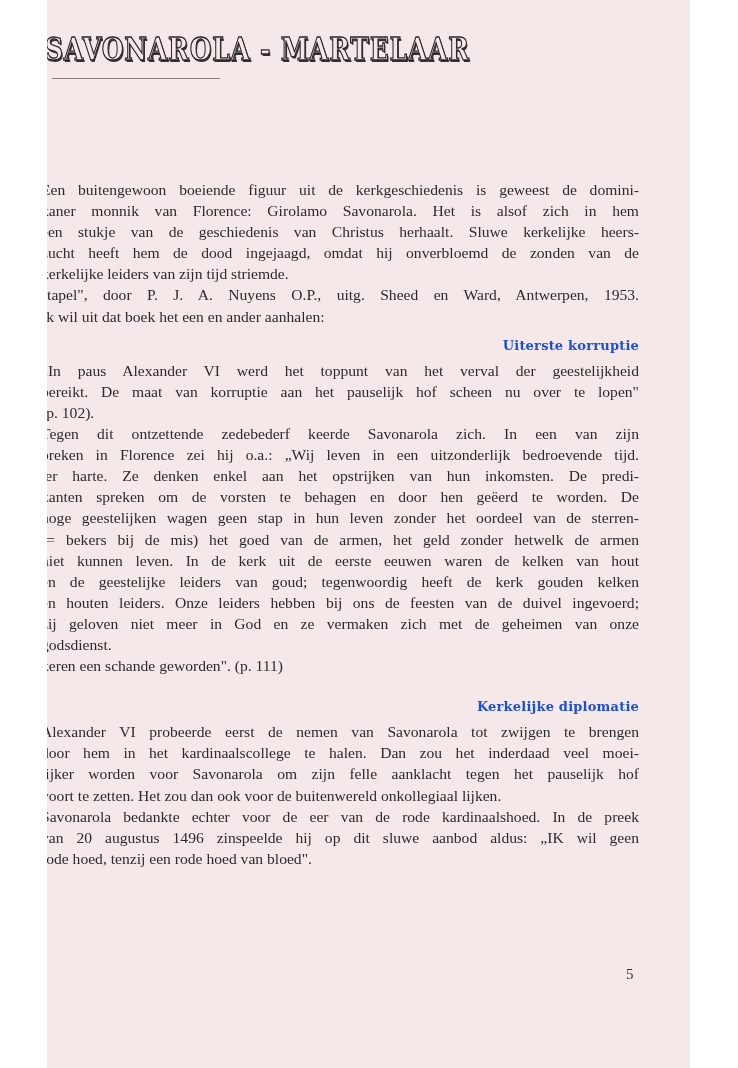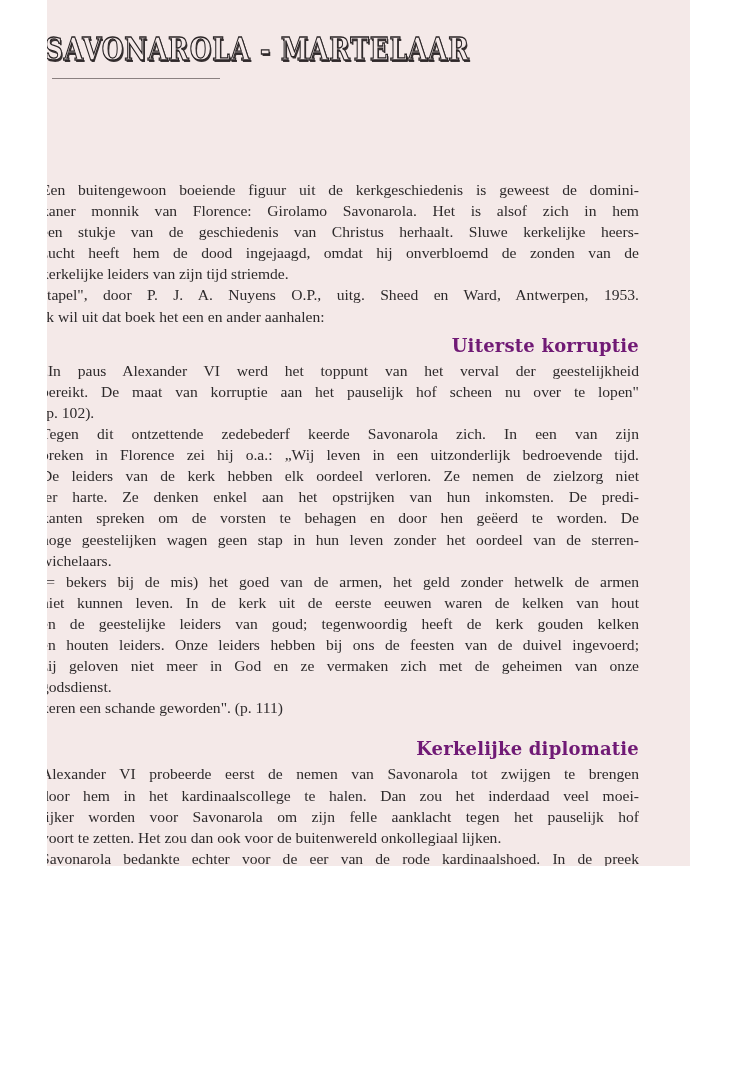--- a/index.html
+++ b/index.html
@@ -1,18 +1,18 @@
 <!DOCTYPE html>
 <html><head>
 <meta charset="utf-8">
 <style>
   html, body { margin: 0; padding: 0; background: #ffffff; }
   body { width: 738px; height: 1068px; position: relative; overflow: hidden; }
   .paper {
-    position: absolute; left: 47px; top: 0; width: 643px; height: 866px;
+    position: absolute; left: 47px; top: 0; width: 643px; height: 1068px;
     background: #f4e9e8; overflow: hidden;
   }
   .title {
     position: absolute; left: -2px; top: 30px;
     font-family: "DejaVu Serif", serif; font-size: 32px; letter-spacing: 1px;
     color: #f4e9e8; -webkit-text-stroke: 1.3px #2a2526;
     text-shadow: 1.5px 1.5px 0 #3a3334;
     white-space: nowrap; transform: scaleX(0.78); transform-origin: left top;
     font-weight: bold;
   }
@@ -22,21 +22,21 @@
   }
   .body {
     position: absolute; left: -6px; top: 179px; width: 598px;
     font-family: "Liberation Serif", serif; font-size: 15.6px; line-height: 21.1px;
     color: #2d2a2b; text-align: justify;
   }
   .line { display: block; white-space: nowrap; text-align-last: justify; }
   .line.last { text-align-last: left; }
   .heading {
     display: block; text-align: right; font-family: "DejaVu Serif", serif;
-    font-weight: bold; font-size: 18px; color: #701a75; letter-spacing: 0.2px;
+    font-weight: bold; font-size: 13px; color: #1d4ed8; letter-spacing: 0.2px;
   }
   .h1 { margin-top: 8px; margin-bottom: 4px; }
   .h2 { margin-top: 20px; margin-bottom: 4px; }
   .page-number {
     position: absolute; left: 579px; top: 966px;
     font-family: "Liberation Serif", serif; font-size: 15px; color: #3a3536;
   }
 </style>
 </head>
 <body>
@@ -61,25 +61,23 @@
     <span class="heading h1">Uiterste korruptie</span>
 
     <div>
       <span class="line">„In paus Alexander VI werd het toppunt van het verval der geestelijkheid</span>
       <span class="line">bereikt. De maat van korruptie aan het pauselijk hof scheen nu over te lopen"</span>
       <span class="line last">(p. 102).</span>
     </div>
     <div>
       <span class="line">Tegen dit ontzettende zedebederf keerde Savonarola zich. In een van zijn</span>
       <span class="line">preken in Florence zei hij o.a.: „Wij leven in een uitzonderlijk bedroevende tijd.</span>
-      <span class="line">De leiders van de kerk hebben elk oordeel verloren. Ze nemen de zielzorg niet</span>
       <span class="line">ter harte. Ze denken enkel aan het opstrijken van hun inkomsten. De predi-</span>
       <span class="line">kanten spreken om de vorsten te behagen en door hen geëerd te worden. De</span>
       <span class="line">hoge geestelijken wagen geen stap in hun leven zonder het oordeel van de sterren-</span>
-      <span class="line last">wichelaars.</span>
     </div>
     <div>
       <span class="line">(= bekers bij de mis) het goed van de armen, het geld zonder hetwelk de armen</span>
       <span class="line">niet kunnen leven. In de kerk uit de eerste eeuwen waren de kelken van hout</span>
       <span class="line">en de geestelijke leiders van goud; tegenwoordig heeft de kerk gouden kelken</span>
       <span class="line">en houten leiders. Onze leiders hebben bij ons de feesten van de duivel ingevoerd;</span>
       <span class="line">zij geloven niet meer in God en ze vermaken zich met de geheimen van onze</span>
       <span class="line last">godsdienst.</span>
     </div>
     <div>

